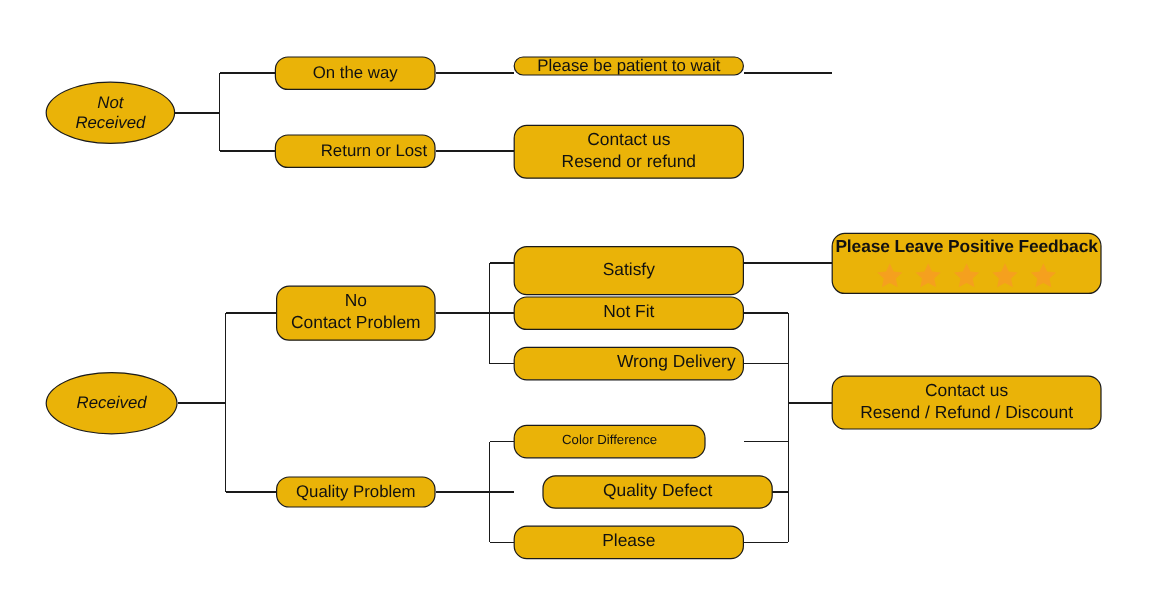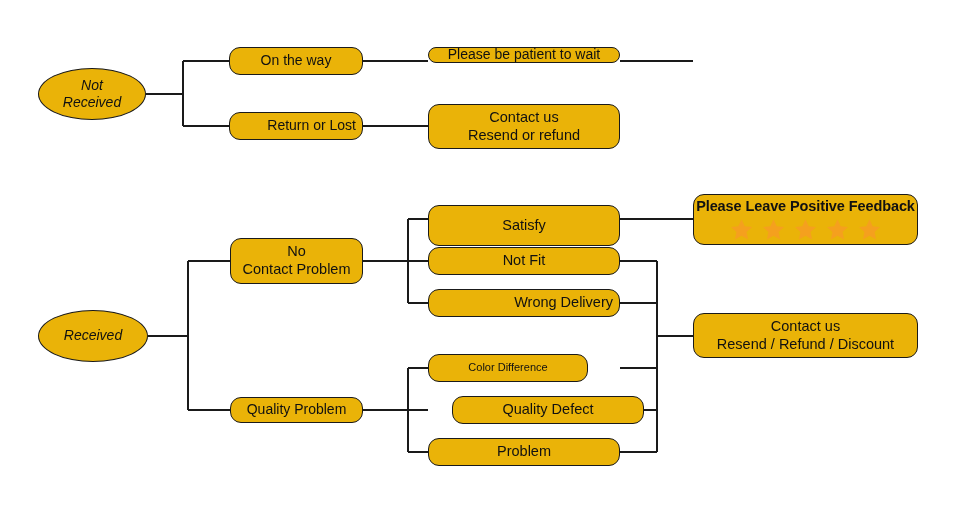--- a/index.html
+++ b/index.html
@@ -182,21 +182,21 @@
 
   <div class="node rbox" style="left:428px; top:354px; width:160px; height:28px; font-size:11px;">
     <span class="txt">Color Difference</span>
   </div>
 
   <div class="node rbox" style="left:428px; top:396px; width:192px; height:28px; font-size:14.5px;margin-left:24px;">
     <span class="txt">Quality Defect</span>
   </div>
 
   <div class="node rbox" style="left:428px; top:438px; width:192px; height:28px; font-size:14.5px;">
-    <span class="txt">Problem</span>
+    <span class="txt">Please</span>
   </div>
 
   <div class="node rbox feedback" style="left:693px; top:194px; width:225px; height:51px;">
     <span class="fb-title">Please Leave Positive Feedback</span>
     <span class="stars" id="star-row">
         <svg viewBox="0 0 24 24" class="star">
           <polygon points="12,1.4 15.3,8.5 23,9.4 17.3,14.7 18.9,22.4 12,18.6 5.1,22.4 6.7,14.7 1,9.4 8.7,8.5" fill="#F5A01E"></polygon>
         </svg>
         <svg viewBox="0 0 24 24" class="star">
           <polygon points="12,1.4 15.3,8.5 23,9.4 17.3,14.7 18.9,22.4 12,18.6 5.1,22.4 6.7,14.7 1,9.4 8.7,8.5" fill="#F5A01E"></polygon>

